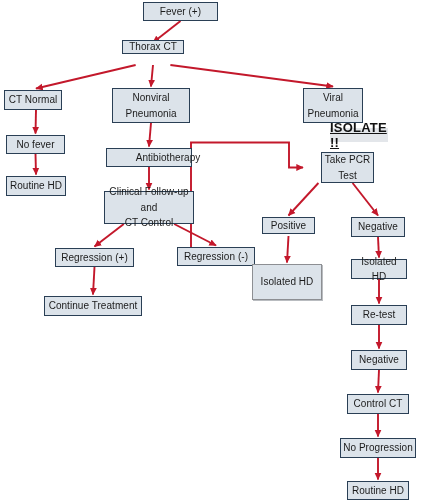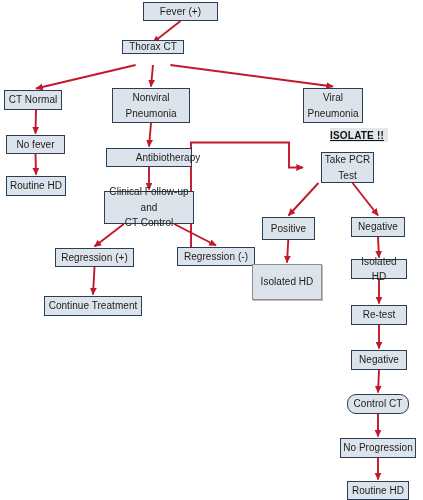--- a/index.html
+++ b/index.html
@@ -36,26 +36,26 @@
   .node.shadow{
     border:1.4px solid #8d8f93;
     box-shadow:1px 1px 0 #b9bcc0;
   }
   .node .lbl{display:block;white-space:pre-line;}
   .isolate{
     position:absolute;
     box-sizing:border-box;
     background:#e3e6ea;
     color:#121212;
-    font-size:10px;
+    font-size:13px;
     font-weight:bold;
     text-decoration:underline;
     display:flex;
     align-items:center;
-    justify-content:flex-start;
+    justify-content:flex-end;
     letter-spacing:.2px;
     z-index:3;
   }
 </style>
 </head>
 <body>
 
 <div id="chart">
   <svg id="svg-layer" viewBox="0 0 423 500" xmlns="http://www.w3.org/2000/svg">
     <defs>
@@ -118,21 +118,21 @@
         <span class="lbl">Take PCR
 Test</span>
       </div>
       <div class="node" style="left: 6px; top: 176px; width: 60px; height: 20px;">
         <span class="lbl">Routine HD</span>
       </div>
       <div class="node" style="left: 104px; top: 191px; width: 90px; height: 33px;">
         <span class="lbl">Clinical Follow-up and
 CT Control</span>
       </div>
-      <div class="node" style="left: 262px; top: 217px; width: 53px; height: 23px;">
+      <div class="node" style="left: 262px; top: 217px; width: 53px; height: 17px;">
         <span class="lbl">Positive</span>
       </div>
       <div class="node" style="left: 351px; top: 217px; width: 54px; height: 20px;">
         <span class="lbl">Negative</span>
       </div>
       <div class="node" style="left: 55px; top: 248px; width: 79px; height: 19px;">
         <span class="lbl">Regression (+)</span>
       </div>
       <div class="node" style="left: 177px; top: 247px; width: 78px; height: 19px;">
         <span class="lbl">Regression (-)</span>
@@ -145,21 +145,21 @@
       </div>
       <div class="node" style="left: 44px; top: 296px; width: 98px; height: 20px;">
         <span class="lbl">Continue Treatment</span>
       </div>
       <div class="node" style="left: 351px; top: 305px; width: 56px; height: 20px;">
         <span class="lbl">Re-test</span>
       </div>
       <div class="node" style="left: 351px; top: 350px; width: 56px; height: 20px;">
         <span class="lbl">Negative</span>
       </div>
-      <div class="node" style="left: 347px; top: 394px; width: 62px; height: 20px; border-radius: 9px;">
+      <div class="node" style="left: 347px; top: 394px; width: 62px; height: 20px;">
         <span class="lbl">Control CT</span>
       </div>
       <div class="node" style="left: 340px; top: 438px; width: 76px; height: 20px;">
         <span class="lbl">No Progression</span>
       </div>
       <div class="node" style="left: 347px; top: 481px; width: 62px; height: 19px;">
         <span class="lbl">Routine HD</span>
       </div>
     </div>
 </div>

